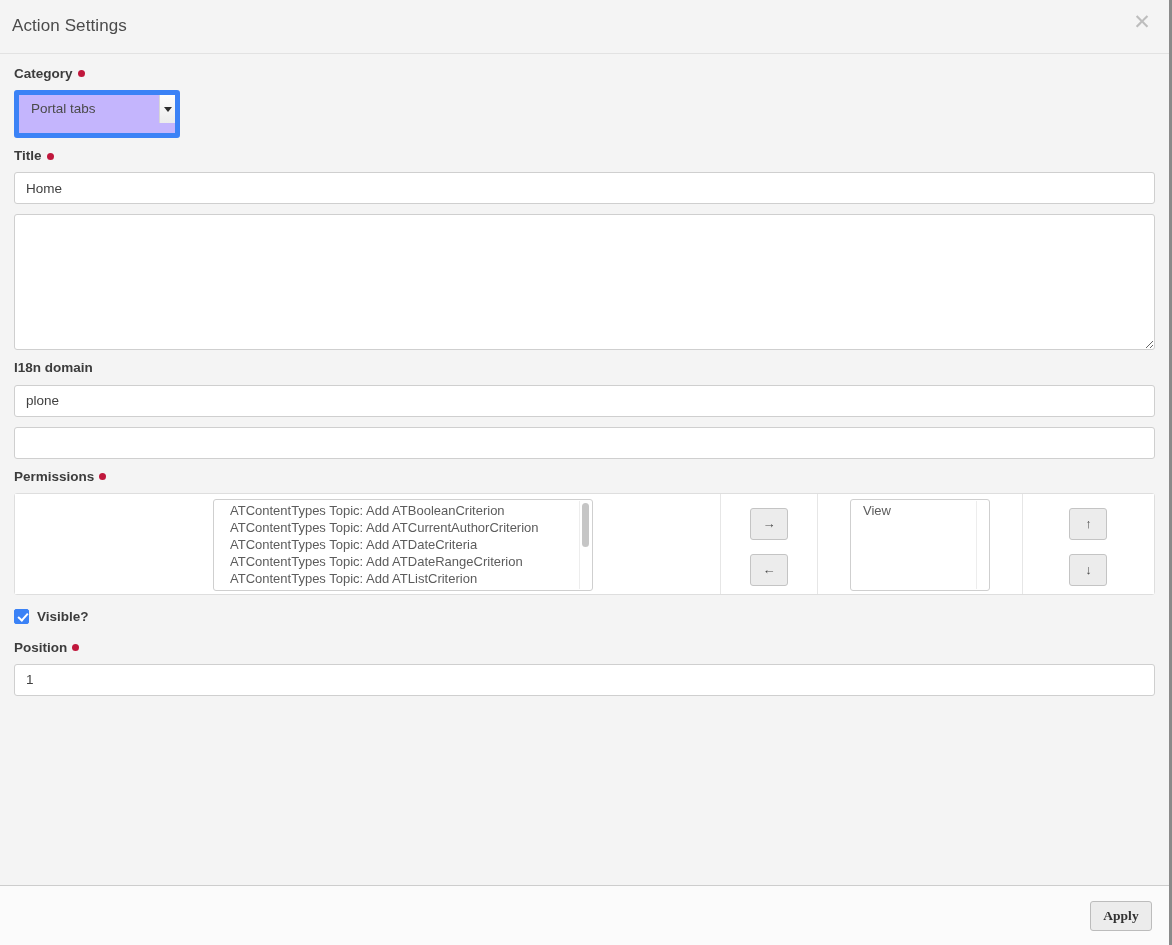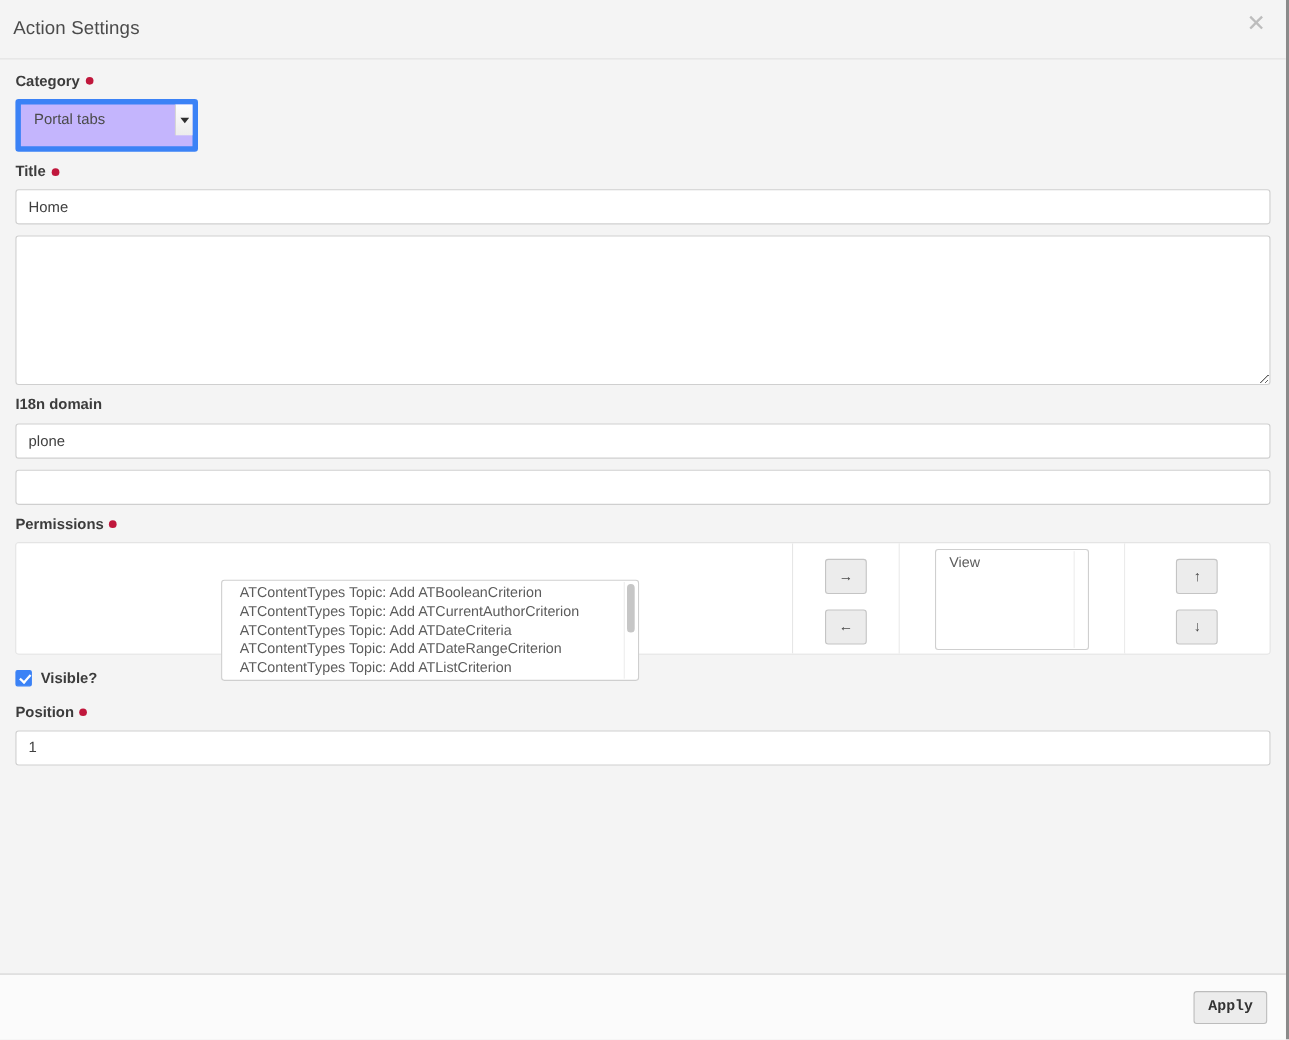--- a/index.html
+++ b/index.html
@@ -180,25 +180,24 @@
     background: #fff;
     border: 1px solid #cfcfcf;
     border-radius: 3px;
     overflow: hidden;
     position: relative;
     font-size: 13px;
     color: #5c5c5c;
   }
   .listbox-avail {
     position: absolute;
-    left: 186px;
+    left: 198px;
     top: 5px;
     width: 380px;
     height: 92px;
-    margin-top: 28px;
   }
   .listbox-chosen {
     width: 140px;
     height: 92px;
     margin-top: 1px;
   }
   .list-inner {
     padding: 2px 0 0 0;
     height: 100%;
     overflow: hidden;
@@ -298,21 +297,21 @@
     min-width: 62px;
     height: 30px;
     padding: 0 12px;
     background: #ececec;
     border: 1px solid #bcbcbc;
     border-radius: 3px;
     font-size: 13.5px;
     font-weight: bold;
     color: #333;
     cursor: pointer;
-    font-family: Liberation Mono, monospace;
+    font-family: Liberation Serif, serif;
   }
 </style>
 </head>
 <body>
 
 <div class="modal">
 
   <div class="modal-header">
     <div class="modal-title">Action Settings</div>
     <button class="close-btn">✕</button>

